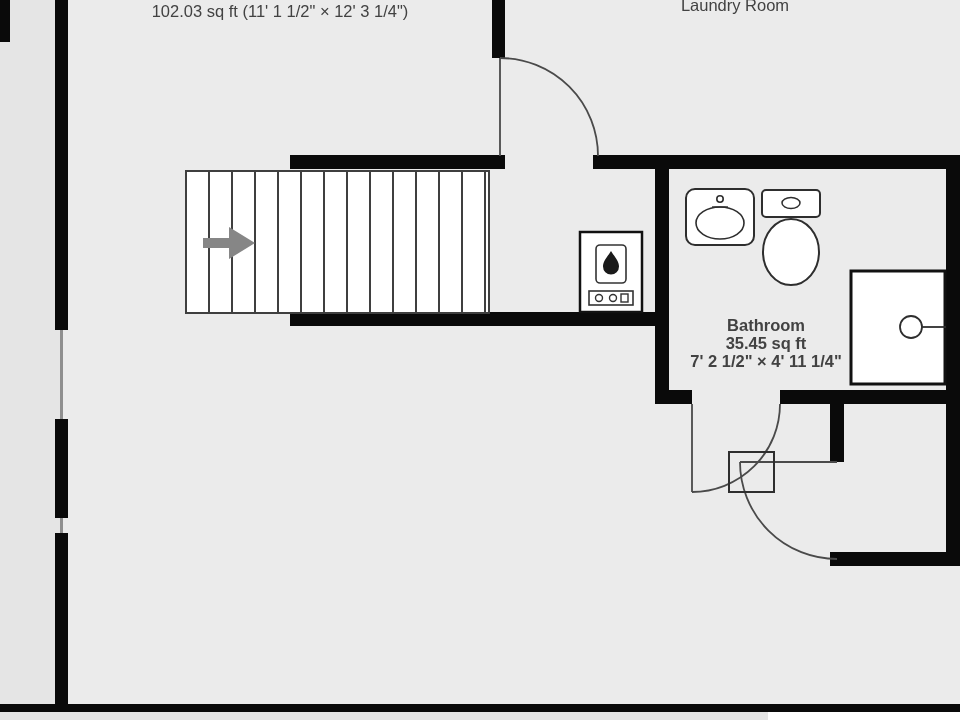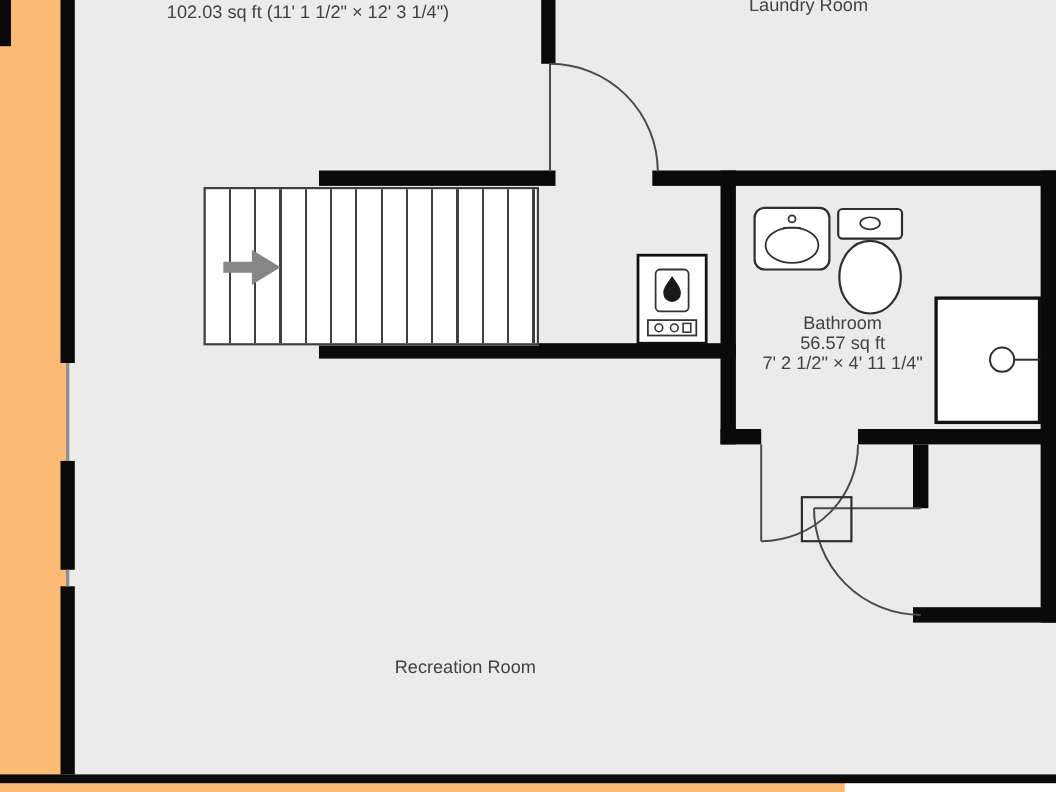--- a/index.html
+++ b/index.html
@@ -8,21 +8,21 @@
     width: 960px;
     height: 720px;
     overflow: hidden;
     background: #ffffff;
     font-family: "Liberation Sans", sans-serif;
   }
   #plan {
     position: relative;
     width: 768px;
     height: 720px;
-    background: #fdba74;
+    background: #e5e5e5;
   }
   .floor {
     position: absolute;
     left: 60px; top: 0;
     width: 900px; height: 708px;
     background: #ebebeb;
   }
   .wall {
     position: absolute;
     background: #0a0a0a;
@@ -47,21 +47,21 @@
   .room-label {
     position: absolute;
     transform: translateX(-50%);
     text-align: center;
     color: #424242;
     font-size: 16.5px;
     white-space: nowrap;
   }
   #label-upper-room { left: 280px; top: 1px; line-height: 20px; }
   #label-laundry    { left: 735px; top: -4px; line-height: 19px; }
-  #label-bathroom   { left: 766px; top: 285px; line-height: 18px; }
+  #label-bathroom   { left: 766px; top: 316px; line-height: 18px; font-weight: bold; }
   #label-recreation { left: 423px; top: 596px; line-height: 22px; }
 </style>
 </head>
 <body>
 
 <div id="plan">
 
   <div class="floor"></div>
 
   <div class="wall" style="left:55px; top:0; width:13px; height:330px;"></div>
@@ -139,21 +139,20 @@
   <div class="room-label" id="label-upper-room">
     <div>102.03 sq ft (11' 1 1/2" × 12' 3 1/4")</div>
   </div>
 
   <div class="room-label" id="label-laundry">
     <div>Laundry Room</div>
   </div>
 
   <div class="room-label" id="label-bathroom">
     <div>Bathroom</div>
-    <div>56.57 sq ft</div>
+    <div>35.45 sq ft</div>
     <div>7' 2 1/2" × 4' 11 1/4"</div>
   </div>
 
   <div class="room-label" id="label-recreation">
-    <div>Recreation Room</div>
   </div>
 
 </div>
 
 </body></html>

